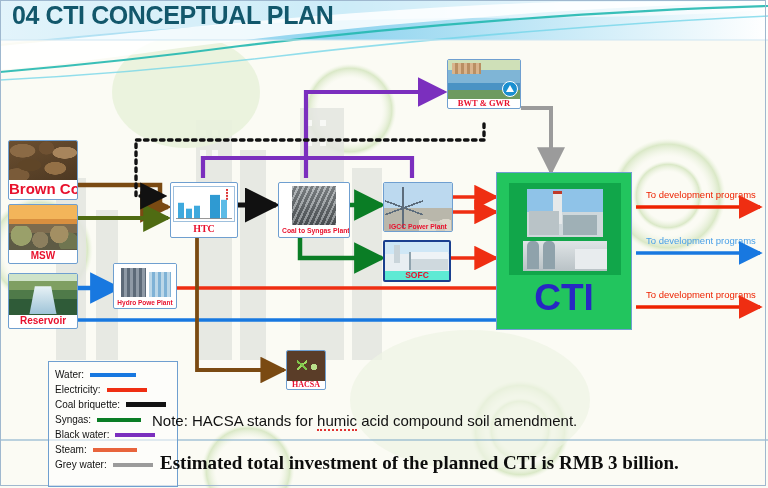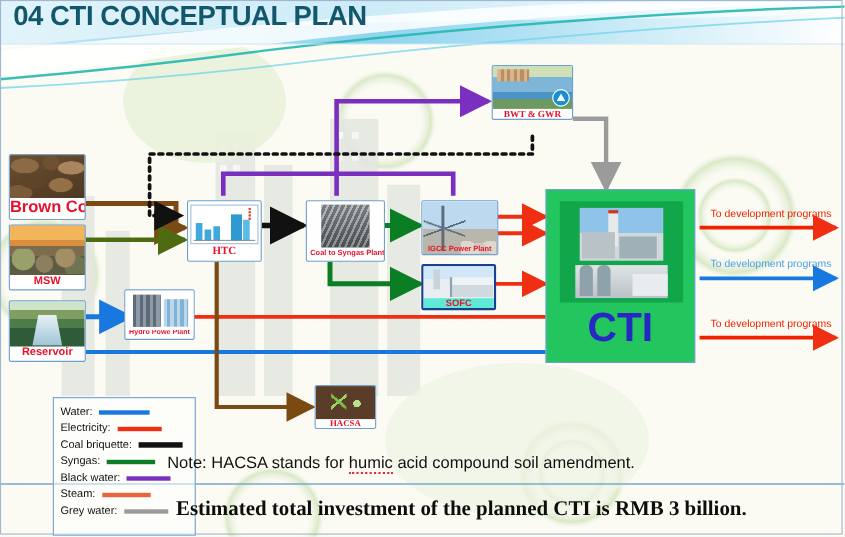--- a/index.html
+++ b/index.html
@@ -342,21 +342,21 @@
     <div class="cap" style="font-size:8.5px;background:#5eead4;">SOFC</div>
   </div>
 
   <div class="node" style="left:447px;top:59px;width:74px;height:50px;">
     <div class="thumb ph-bwt">
       <span class="recycle"></span>
     </div>
     <div class="cap" style="font-size:8.5px;font-family:'Liberation Serif',serif;">BWT &amp; GWR</div>
   </div>
 
-  <div class="node" style="left:286px;top:350px;width:56px;height:40px;">
+  <div class="node" style="left:286px;top:350px;width:40px;height:40px;">
     <div class="thumb ph-hacsa"></div>
     <div class="cap" style="font-size:8px;font-family:'Liberation Serif',serif;">HACSA</div>
   </div>
 
   <div class="cti-box" style="left:496px;top:172px;width:136px;height:158px;">
     <div class="cti-img" style="left:12px;top:10px;width:112px;height:92px;">
       <div style="position:absolute;left:18px;top:6px;width:76px;height:48px;
                   background:linear-gradient(180deg,#8fc3e8 0 48%,#cfd8dc 48% 100%);"></div>
       <div style="position:absolute;left:44px;top:8px;width:9px;height:30px;background:#e6e9ea;border-top:3px solid #c03a2a;"></div>
       <div style="position:absolute;left:20px;top:28px;width:30px;height:24px;background:#b9c3c7;"></div>

